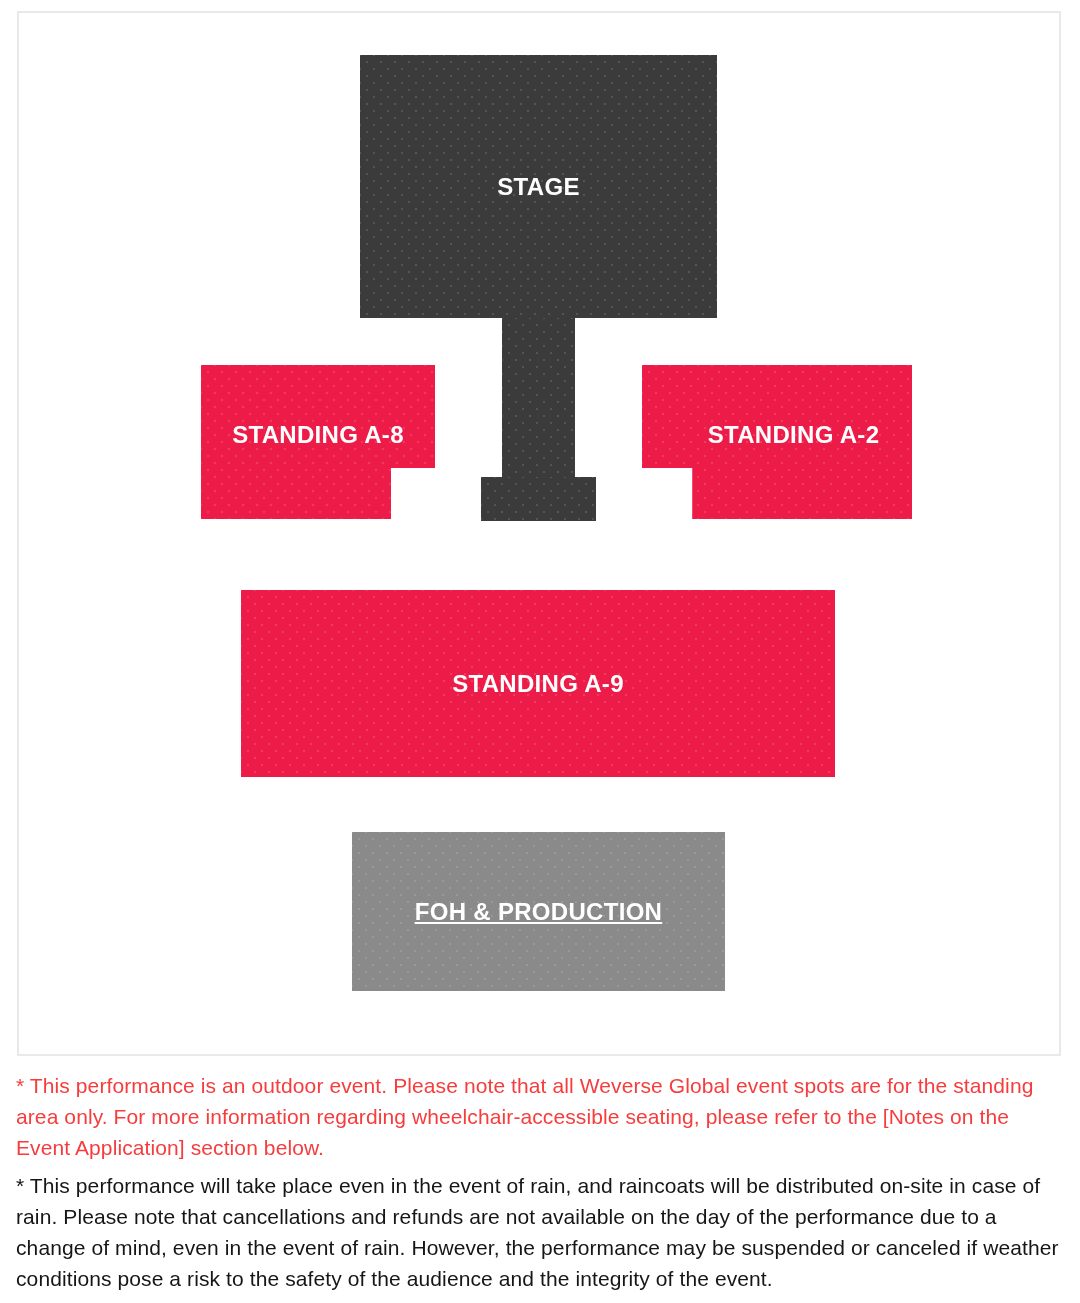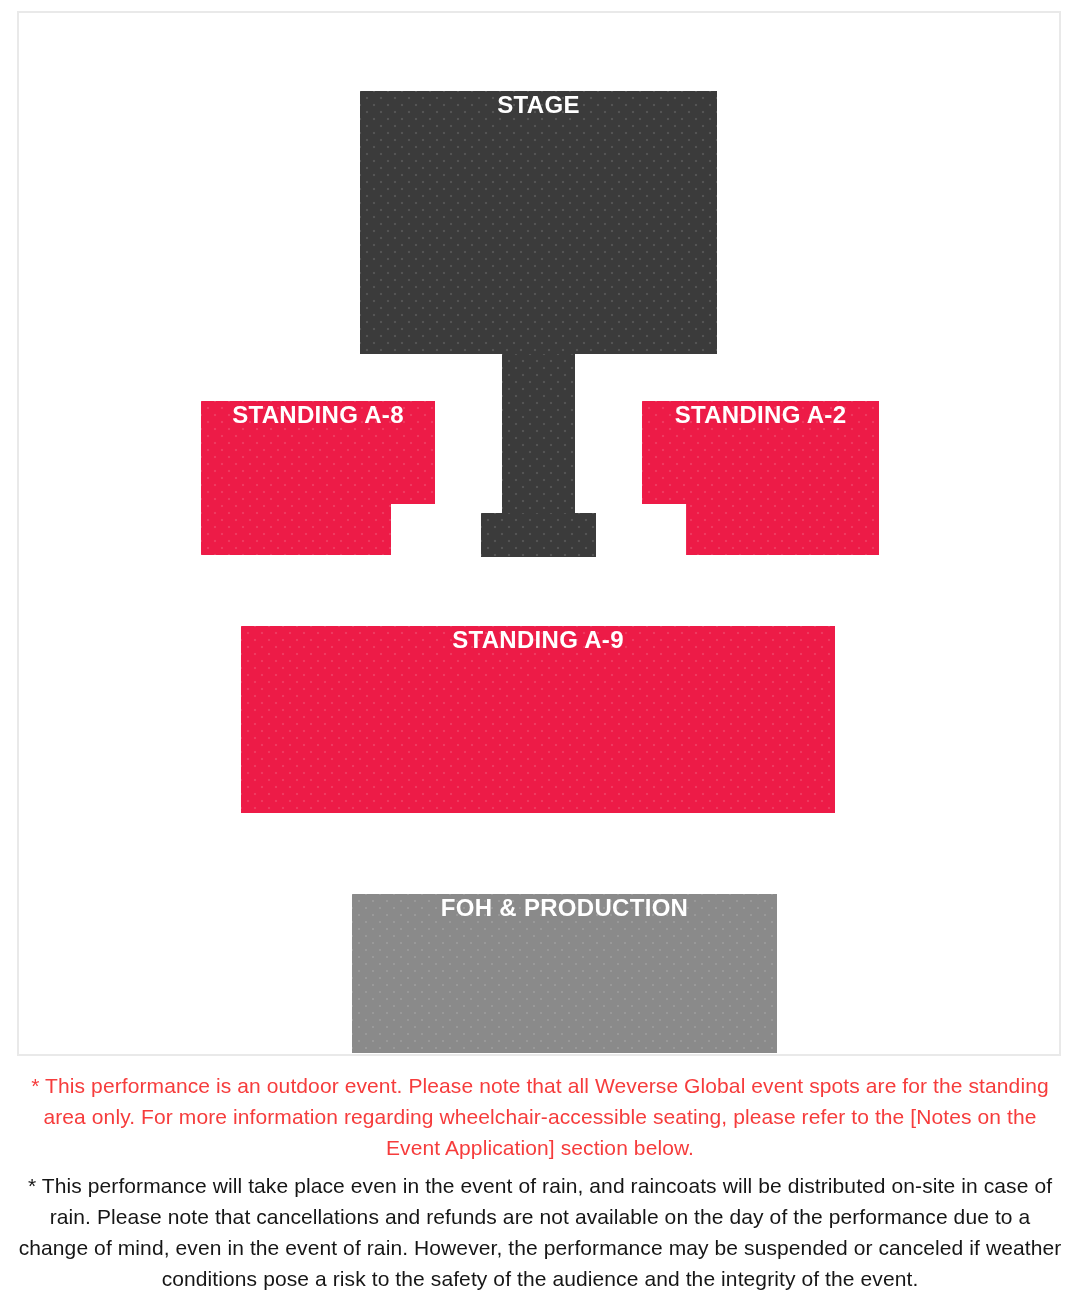--- a/index.html
+++ b/index.html
@@ -18,65 +18,65 @@
     position: absolute;
     left: 17px; top: 11px;
     width: 1044px; height: 1045px;
     background: #ffffff;
     border: 2px solid var(--panel_border, #e9e9e9);
     box-sizing: border-box;
   }
   .block {
     position: absolute;
     display: flex;
+    align-items: center;
     justify-content: center;
     color: var(--label_color, #ffffff);
     font-weight: 700;
     font-size: 24px;
     letter-spacing: 0.3px;
     text-align: center;
     
     background-image:
       radial-gradient(rgba(255,255,255,0.13) 1.1px, transparent 1.6px),
       radial-gradient(rgba(255,255,255,0.13) 1.1px, transparent 1.6px);
     background-size: 14px 14px;
     background-position: 0 0, 7px 7px;
-    margin-top: 36px;
   }
   .dark  { background-color: var(--stage_bg, #3b3b3b); }
   .red   { background-color: var(--standing_bg, #ed1b47); }
   .gray  { background-color: var(--foh_bg, #8a8a8a); }
 
   .stage        { left: 341px; top: 42px;  width: 357px; height: 263px; }
   .runway-stem  { left: 483px; top: 305px; width: 73px;  height: 159px; }
   .runway-foot  { left: 462px; top: 464px; width: 115px; height: 44px; }
 
   .standing-a1 {
     left: 182px; top: 352px; width: 234px; height: 154px;
     clip-path: polygon(0 0, 100% 0, 100% 66.9%, 81.2% 66.9%, 81.2% 100%, 0 100%);
   }
   .standing-a2 {
     left: 623px; top: 352px; width: 237px; height: 154px;
     clip-path: polygon(0 0, 100% 0, 100% 100%, 18.6% 100%, 18.6% 66.9%, 0 66.9%);
+    padding-left: 33px;
   }
   .standing-a1 .lbl, .standing-a2 .lbl { padding-bottom: 14px; }
   .standing-a3  { left: 222px; top: 577px; width: 594px; height: 187px; }
-  .foh          { left: 333px; top: 845px; width: 425px; height: 159px; }
+  .foh          { left: 333px; top: 819px; width: 373px; height: 159px; text-decoration: underline; }
 
   
   .notes {
     position: absolute;
     left: 0; top: 1070px;
     width: 1080px;
     padding: 0 16px;
     box-sizing: border-box;
     font-size: 21px;
     line-height: 31px;
     letter-spacing: 0.1px;
-    text-align: center;
   }
   .notes p { margin: 0; }
   .note-red   { color: var(--note_red, #f63c3c); }
   .note-black { color: var(--note_black, #161616); margin-top: 7px !important; }
 </style>
 </head>
 <body>
 
 <div class="page">
 

